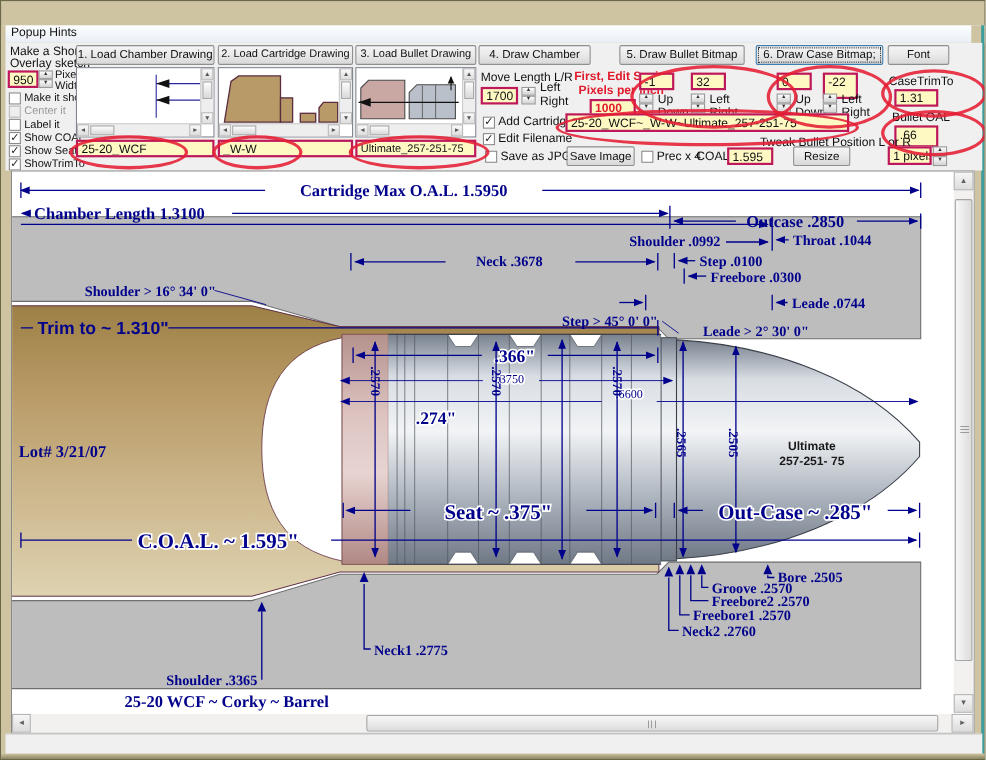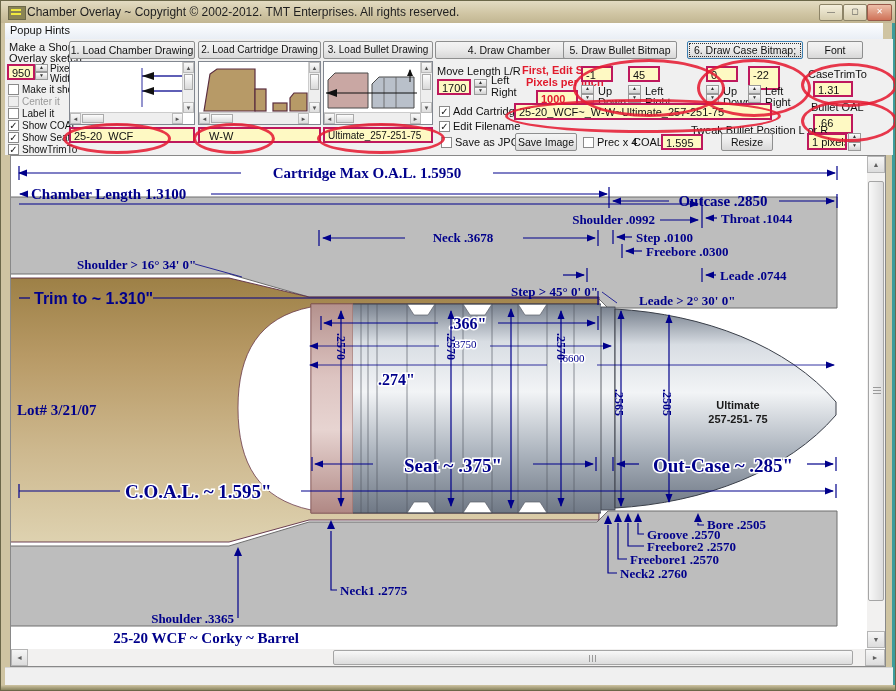--- a/index.html
+++ b/index.html
@@ -61,30 +61,20 @@
   .bname{font-family:"Liberation Sans",sans-serif;font-size:11px;font-weight:bold;fill:#1a1a1a;}
   .halo{paint-order:stroke;stroke:#ffffff;stroke-width:3px;}
   .dl{stroke:#00008b;stroke-width:1.2;fill:none;}
   .thin{stroke:#00008b;stroke-width:0.8;fill:none;}
 </style>
 </head>
 <body>
 
 <div id="win">
 
-  <div id="titlebar">
-    <div id="app-icon">
-      <div class="bar" style="top:2px"></div>
-      <div class="bar" style="top:6px"></div>
-    </div>
-    <span id="title-text">Chamber Overlay ~ Copyright © 2002-2012. TMT Enterprises. All rights reserved.</span>
-    <div class="winbtn" style="right:54px;width:22px">—</div>
-    <div class="winbtn" style="right:30px;width:22px">▢</div>
-    <div class="winbtn" id="btn-close" style="right:5px;width:23px">✕</div>
-  </div>
 
   <div id="menubar">
     <span id="menu-popup-hints">Popup Hints</span>
   </div>
 
   <div id="frame-l"></div>
   <div id="frame-r"></div>
 
   <div id="panel">
 
@@ -172,40 +162,40 @@
         <div class="pv-ar" style="bottom:0">▼</div>
       </div>
       <div class="pv-hs">
         <div class="pv-ar" style="left:0">◄</div>
         <div class="pv-th" style="left:12px;top:1px;width:18px;height:9px"></div>
         <div class="pv-ar" style="right:0">►</div>
       </div>
     </div>
     <div class="field" style="left:318px;top:88px;width:110px;height:16px;font-size:10px">Ultimate_257-251-75</div>
 
-    <div class="btn" style="left:430px;top:2px;width:148px;height:18px">4. Draw Chamber</div>
+    <div class="btn" style="left:430px;top:2px;width:102px;height:18px">4. Draw Chamber</div>
     <div class="btn" style="left:558px;top:2px;width:114px;height:18px">5. Draw Bullet Bitmap</div>
     <div class="btn btn-focus" style="left:682px;top:2px;width:116px;height:18px">6. Draw Case Bitmap;</div>
     <div class="btn" style="left:802px;top:2px;width:56px;height:18px">Font</div>
 
     <span class="lbl" style="left:432px;top:26px">Move Length L/R</span>
     <div class="field" style="left:432px;top:40px;width:34px;height:16px">1700</div>
     <div class="spin" style="left:469px;top:40px">
       <div class="sb sb8">▲</div>
       <div class="sb sb8">▼</div>
     </div>
     <span class="lbl" style="left:486px;top:35px">Left</span>
     <span class="lbl" style="left:486px;top:47px">Right</span>
 
     <span class="lbl red-text" style="left:517px;top:25px">First, Edit Scale</span>
     <span class="lbl red-text" style="left:521px;top:37px">Pixels per inch</span>
     <div class="field red-text" style="left:531px;top:51px;width:42px;height:16px">1000</div>
 
     <div class="field" style="left:576px;top:27px;width:32px;height:16px">-1</div>
-    <div class="field" style="left:623px;top:27px;width:32px;height:16px">45</div>
+    <div class="field" style="left:623px;top:27px;width:32px;height:16px">32</div>
     <div class="spin" style="left:576px;top:46px">
       <div class="sb sb9">▲</div>
       <div class="sb sb9">▼</div>
     </div>
     <span class="lbl" style="left:593px;top:46px">Up</span>
     <span class="lbl" style="left:593px;top:57px">Down</span>
     <div class="spin" style="left:623px;top:46px">
       <div class="sb sb9">▲</div>
       <div class="sb sb9">▼</div>
     </div>

